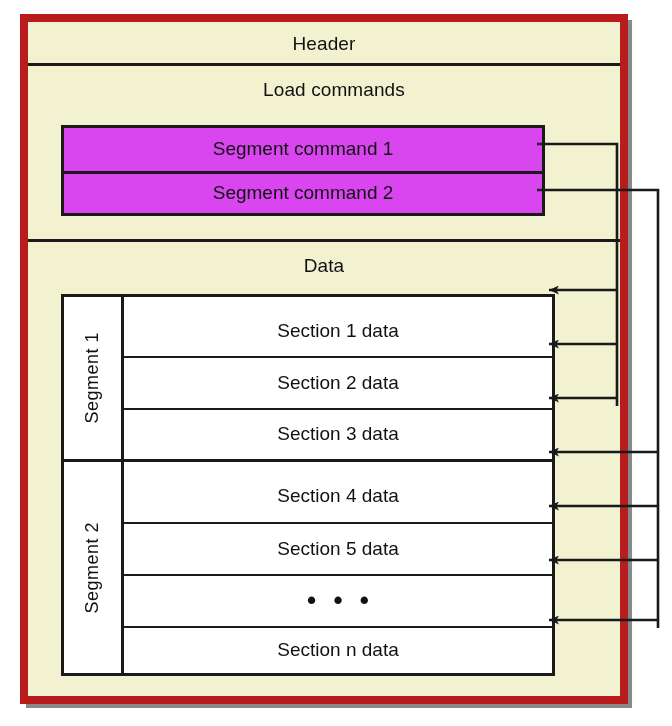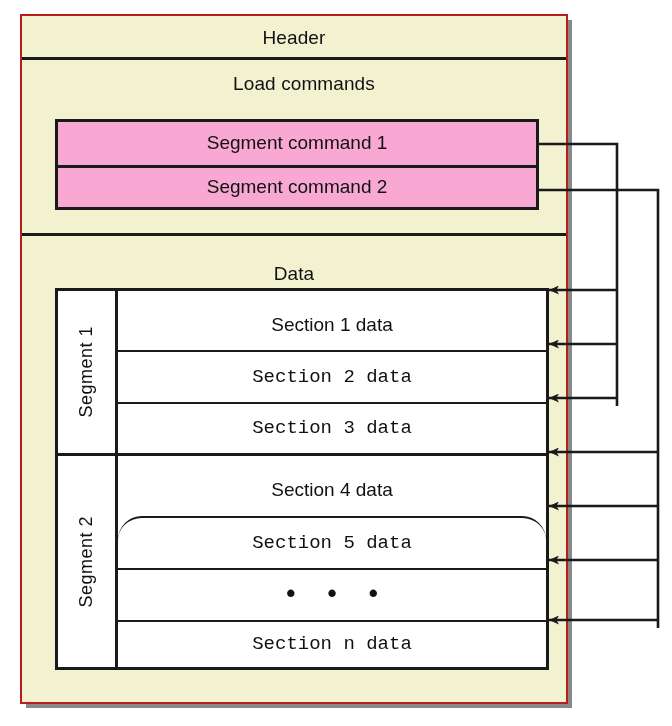--- a/index.html
+++ b/index.html
@@ -20,24 +20,24 @@
     left: 0; top: 0;
     width: 672px;
     height: 726px;
   }
 
   
   .file-container {
     position: absolute;
     left: 20px;
     top: 14px;
-    width: 548px;
+    width: 608px;
     height: 690px;
     background: #F2F1D0;
-    border: 2px solid #b91c1c;
+    border: 8px solid #b91c1c;
     box-sizing: border-box;
     box-shadow: 5px 5px 0 -1px rgba(40,40,40,0.55);
   }
 
   
   .band {
     position: absolute;
     left: 0;
     width: 100%;
     box-sizing: border-box;
@@ -59,42 +59,42 @@
 
   .band-title {
     text-align: center;
     font-size: 19px;
     color: #111;
     line-height: 1;
     padding-top: 12px;
     letter-spacing: 0.1px;
   }
   .band-loadcmds .band-title { padding-top: 14px; padding-left: 20px; }
-  .band-data .band-title { padding-top: 28px; }
+  .band-data .band-title { padding-top: 14px; }
 
   
   .seg-cmd-table {
     position: absolute;
     left: 33px;
     top: 59px;
     width: 484px;
     height: 91px;
     background: #ffffff;
     border: 3px solid #1a1a1a;
     box-sizing: border-box;
   }
   .seg-cmd-row {
     height: 50%;
     box-sizing: border-box;
     display: flex;
     align-items: center;
     justify-content: center;
     font-size: 19px;
     color: #111;
-    background: #f9a8d4;
+    background: #d946ef;
   }
   .seg-cmd-row + .seg-cmd-row {
     border-top: 3px solid #1a1a1a;
     align-items: center;
   }
 
   
   .sections-table {
     position: absolute;
     left: 33px;
@@ -143,21 +143,20 @@
     box-sizing: border-box;
     display: flex;
     align-items: center;
     justify-content: center;
     font-size: 19px;
     color: #111;
     background: #ffffff;
   }
   .section-row + .section-row {
     border-top: 2px solid #1a1a1a;
-    font-family: Liberation Mono, monospace;
   }
   .section-row.ellipsis {
     font-size: 26px;
     font-weight: bold;
     letter-spacing: 5px;
     padding-left: 5px;
   }
 
   
   #connectors {
@@ -215,21 +214,21 @@
         </div>
 
         <div class="segment-group" style="height:214px;">
           <div class="segment-label">
             <span>Segment 2</span>
           </div>
           <div class="segment-rows">
             <div class="section-row" style="height:54px;justify-content:center;">
               <span>Section 4 data</span>
             </div>
-            <div class="section-row" style="height:54px;border-radius:24px;">
+            <div class="section-row" style="height:54px;">
               <span>Section 5 data</span>
             </div>
             <div class="section-row ellipsis" style="height:54px;">
               <span>• • •</span>
             </div>
             <div class="section-row" style="height:49px;">
               <span>Section n data</span>
             </div>
           </div>
         </div>

